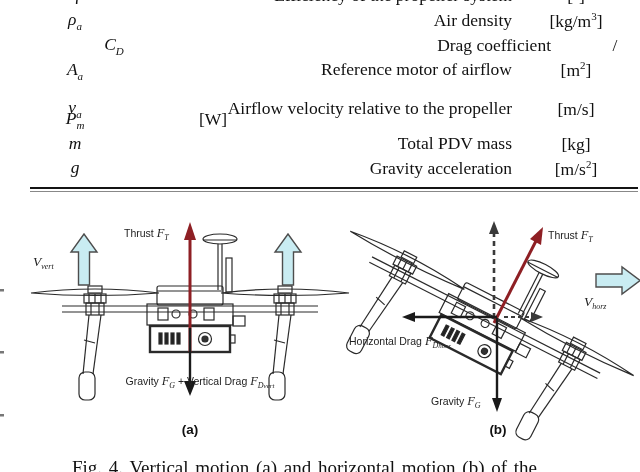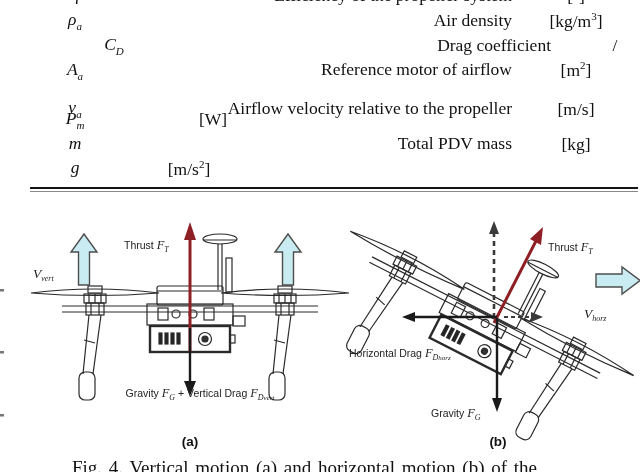--- a/index.html
+++ b/index.html
@@ -13,21 +13,21 @@
   .c-sym{width:100px;margin-left:25px;text-align:center;font-style:italic;flex:0 0 auto;}
   .c-sym sub{font-size:11px;font-style:italic;}
   .c-desc{flex:1 1 auto;text-align:right;padding-left:14px;}
   .c-unit{width:128px;flex:0 0 auto;text-align:center;}
   .c-unit sup{font-size:11px;}
   .rule{position:absolute;left:30px;width:608px;background:#141414;}
   .rule.thick{height:2px;top:187px;}
   .rule.thin{height:1px;top:191px;background:#888;}
   
   .fig-svg{position:absolute;left:0;top:205px;width:640px;height:250px;}
-  .flbl{position:absolute;font-family:"Liberation Sans",sans-serif;font-size:10.5px;color:#222;white-space:nowrap;margin-top:12px;}
+  .flbl{position:absolute;font-family:"Liberation Sans",sans-serif;font-size:10.5px;color:#222;white-space:nowrap;}
   .mi{font-family:"Liberation Serif",serif;font-style:italic;font-size:12.5px;}
   .big{font-size:13.5px;}
   .msub{font-family:"Liberation Serif",serif;font-style:italic;font-size:8px;}
   .ssub{font-size:7px;}
   .tag{font-family:"Liberation Sans",sans-serif;font-weight:bold;font-size:13.5px;color:#111;}
   
   .caption{position:absolute;left:72px;top:457px;font-size:19px;color:#111;white-space:nowrap;word-spacing:2px;}
 </style>
 </head>
 <body>
@@ -63,20 +63,21 @@
         <div class="c-sym"><span>P</span><sub>m</sub></div>
         <div class="c-unit"><span>[W]</span><sup></sup><span></span></div>
       </div>
       <div class="trow" style="top: 131.35px;">
         <div class="c-sym"><span>m</span><sub></sub></div>
         <div class="c-desc">Total PDV mass</div>
         <div class="c-unit"><span>[kg]</span><sup></sup><span></span></div>
       </div>
       <div class="trow" style="top: 156.02px;">
         <div class="c-sym"><span>g</span><sub></sub></div>
+        <div class="c-desc">Gravity acceleration</div>
         <div class="c-unit"><span>[m/s</span><sup>2</sup><span>]</span></div>
       </div>
     </div>
   <div class="rule thick"></div>
   <div class="rule thin"></div>
 </div>
 
 <svg class="fig-svg" viewBox="0 205 640 250">
   <defs>
     <g id="drone" stroke="#2a2a2a" fill="none" stroke-width="1.2">

